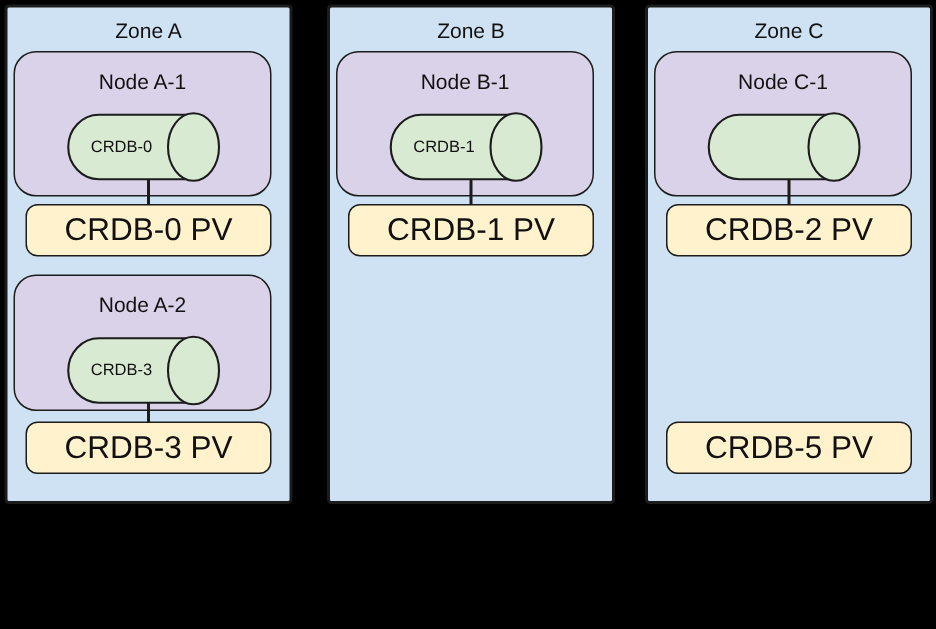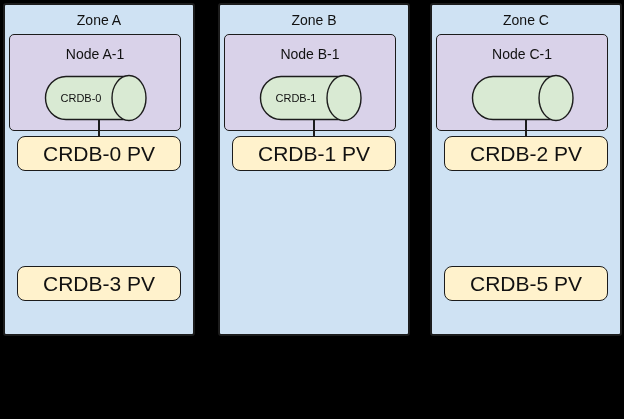--- a/index.html
+++ b/index.html
@@ -23,21 +23,21 @@
   .zone-b { left:218px; }
   .zone-c { left:430px; }
   .zone-title {
     position:absolute; top:7px; left:0; right:0;
     text-align:center; font-size:14px; line-height:16px;
   }
   .node {
     position:absolute; left:4px; right:12px;
     background:var(--node_fill,#d9d2e9);
     border:1.5px solid var(--stroke,#1c1c1c);
-    border-radius:5px;
+    border-radius:15px;
     box-sizing:border-box;
   }
   .node-1 { top:29px; height:97px; }
   .node-2 { top:178px; height:91px; }
   .node-label {
     position:absolute; top:11px; left:0; right:0;
     text-align:center; font-size:14px; line-height:16px;
   }
   .cylinder {
     position:absolute; top:38px; left:50%; margin-left:-53px;
@@ -59,21 +59,21 @@
   .pv {
     position:absolute; left:12px; right:12px; height:35px;
     background:var(--pv_fill,#fff2cc);
     border:1.5px solid var(--stroke,#1c1c1c);
     border-radius:8px;
     box-sizing:border-box;
     display:flex; align-items:center; justify-content:center;
     font-size:21px;
   }
   .pv-1 { top:131px; }
-  .pv-2 { top:261px; }
+  .pv-2 { top:276px; }
 </style>
 </head>
 <body style="background: rgb(0, 0, 0);">
 
 <div class="canvas">
 
   <section class="zone zone-a">
     <div class="zone-title">Zone A</div>
 
     <div class="node node-1">
@@ -85,20 +85,30 @@
         </svg>
         <div class="cyl-label">CRDB-0</div>
       </div>
     </div>
 
     <div class="connector connector-1"></div>
     <div class="pv pv-1">
       <span>CRDB-0 PV</span>
     </div>
 
+    <div class="node node-2">
+      <div class="node-label">Node A-2</div>
+      <div class="cylinder">
+        <svg width="106" height="50" viewBox="0 0 106 50">
+          <path d="M 87 3.5 L 24 3.5 A 20.5 21.5 0 0 0 24 46.5 L 87 46.5 Z" style="fill:var(--cylinder_fill,#d9ead3);stroke:var(--stroke,#1c1c1c);stroke-width:1.4"></path>
+          <ellipse cx="87" cy="25" rx="17" ry="22.5" style="fill:var(--cylinder_fill,#d9ead3);stroke:var(--stroke,#1c1c1c);stroke-width:1.4"></ellipse>
+        </svg>
+        <div class="cyl-label">CRDB-3</div>
+      </div>
+    </div>
 
     <div class="connector connector-2"></div>
     <div class="pv pv-2">
       <span>CRDB-3 PV</span>
     </div>
   </section>
 
   <section class="zone zone-b">
     <div class="zone-title">Zone B</div>
 

